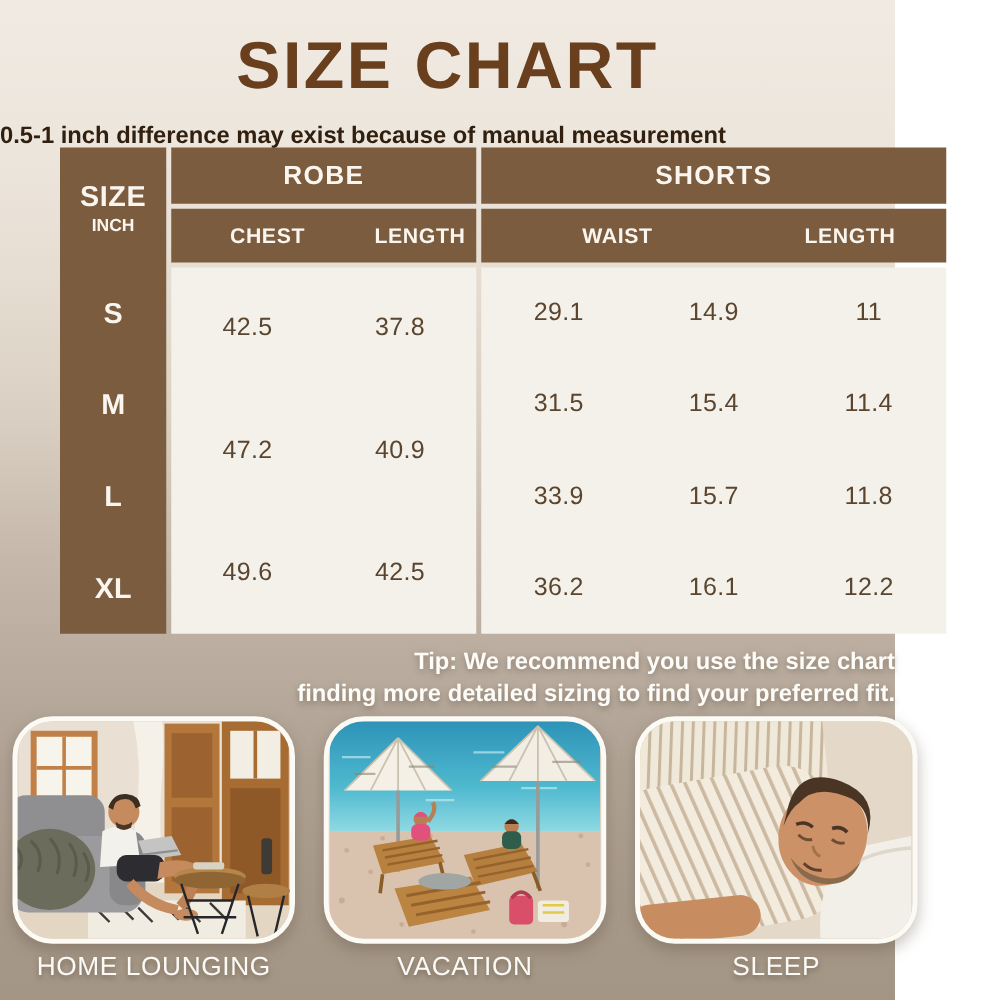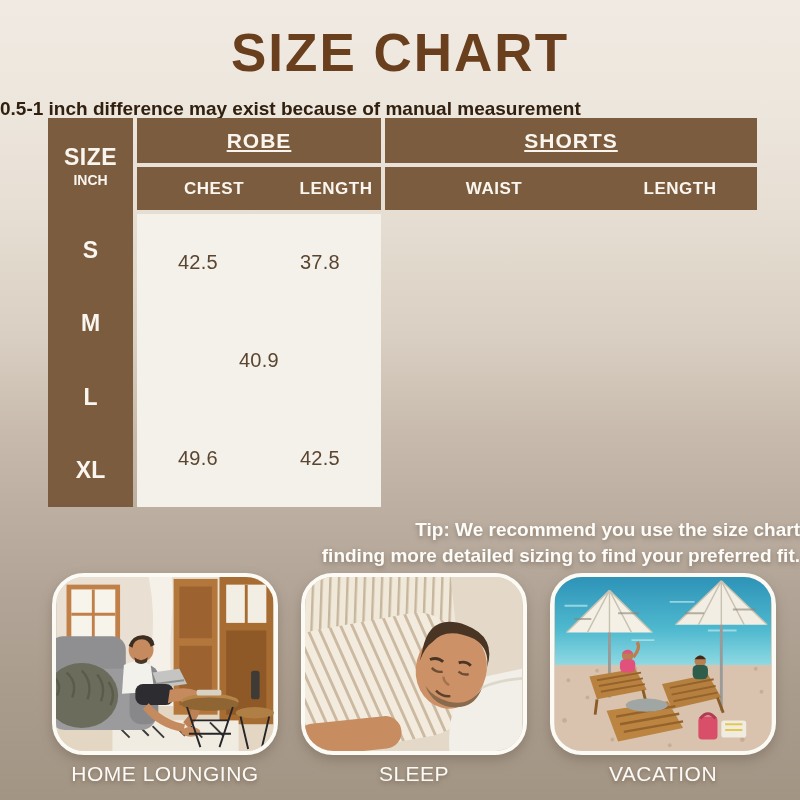--- a/index.html
+++ b/index.html
@@ -2,21 +2,21 @@
 <html><head>
 <meta charset="utf-8">
 <style>
   * { margin:0; padding:0; box-sizing:border-box; }
   html,body { width:800px; height:800px; }
   body {
     font-family:"Liberation Sans", sans-serif;
     overflow:hidden;
   }
   .page {
-    position:relative; width:800px; height:800px;
+    position:relative; width:716px; height:800px;
     background:linear-gradient(180deg,
       #F0EAE2 0%, #EDE6DD 14%, #E6DDD2 28%, #D9CFC2 42%,
       #C8BBAD 54%, #BDB0A3 63%, #B2A597 74%, #AA9C8D 86%, #A39584 100%);
   }
   
   .title {
     position:absolute; top:22px; left:0; width:100%;
     text-align:center; font-size:53px; font-weight:800;
     letter-spacing:2px; color:#693F1E;
   }
@@ -41,21 +41,21 @@
   .corner .l2 { font-size:14px; font-weight:700; margin-top:1px; }
   .size-cell {
     flex:1; display:flex; align-items:center; justify-content:center;
     font-size:23px; font-weight:700;
   }
   .group { display:flex; flex-direction:column; row-gap:4px; }
   .group.robe   { width:244px; }
   .group.shorts { width:372px; }
   .group-head {
     height:45px; display:flex; align-items:center; justify-content:center;
-    font-size:21px; font-weight:700; letter-spacing:1px;text-decoration:underline;
+    font-size:21px; font-weight:700; letter-spacing:1px;
   }
   .col-head { height:43px; display:flex; }
   .col-head > div {
     flex:1; display:flex; align-items:center; justify-content:center;
     font-size:17px; font-weight:700; letter-spacing:0.5px;padding-left:32px;
   }
   .data-area {
     flex:1; background:#F4F1EB; display:flex; flex-direction:column;
   }
   .data-row { flex:1; display:flex;justify-content:center; }
@@ -113,34 +113,57 @@
       <div class="col-head brown">
         <div>CHEST</div>
         <div>LENGTH</div>
       </div>
       <div class="data-area">
         <div class="data-row">
           <div>42.5</div>
           <div>37.8</div>
         </div>
         <div class="data-row">
+          <div>47.2</div>
           <div>40.9</div>
         </div>
         <div class="data-row">
           <div>49.6</div>
           <div>42.5</div>
         </div>
       </div>
     </div>
 
     <div class="group shorts">
       <div class="group-head brown">SHORTS</div>
       <div class="col-head brown">
         <div>WAIST</div>
         <div>LENGTH</div>
+      </div>
+      <div class="data-area">
+        <div class="data-row">
+          <div>29.1</div>
+          <div>14.9</div>
+          <div>11</div>
+        </div>
+        <div class="data-row">
+          <div>31.5</div>
+          <div>15.4</div>
+          <div>11.4</div>
+        </div>
+        <div class="data-row">
+          <div>33.9</div>
+          <div>15.7</div>
+          <div>11.8</div>
+        </div>
+        <div class="data-row">
+          <div>36.2</div>
+          <div>16.1</div>
+          <div>12.2</div>
+        </div>
       </div>
     </div>
   </div>
 
   <div class="tip">
     <div>Tip: We recommend you use the size chart</div>
     <div>finding more detailed sizing to find your preferred fit.</div>
   </div>
 
   <div class="gallery">
@@ -193,60 +216,20 @@
           <ellipse cx="160" cy="130" rx="30" ry="8" fill="#B5854A"></ellipse>
           <ellipse cx="160" cy="133" rx="30" ry="7" fill="#8F6534"></ellipse>
           <rect x="146" y="118" width="26" height="6" rx="2" fill="#D8D2C2"></rect>
           <path d="M136 136 L150 178 M184 136 L170 178 M140 150 L180 150 M138 164 L182 164" stroke="#26262A" stroke-width="2" fill="none"></path>
           <ellipse cx="207" cy="142" rx="20" ry="6" fill="#AF7F45"></ellipse>
           <path d="M192 146 L200 180 M222 146 L214 180" stroke="#26262A" stroke-width="2"></path>
           <rect x="203" y="98" width="9" height="30" rx="3" fill="#3E3B36"></rect>
         </svg>
       </div>
       <div class="card-label">HOME LOUNGING</div>
-    </div>
-
-    <div class="card">
-      <div class="photo">
-        <svg viewBox="0 0 226 182">
-          <defs>
-            <pattern id="stripes" width="9" height="9" patternUnits="userSpaceOnUse" patternTransform="rotate(8)">
-              <rect width="9" height="9" fill="#F0E8D8"></rect>
-              <rect width="2.5" height="9" fill="#C7B69E"></rect>
-            </pattern>
-            <pattern id="stripes2" width="11" height="11" patternUnits="userSpaceOnUse" patternTransform="rotate(-14)">
-              <rect width="11" height="11" fill="#F3ECDE"></rect>
-              <rect width="3" height="11" fill="#CBBAA1"></rect>
-            </pattern>
-          </defs>
-          <rect x="0" y="0" width="226" height="182" fill="#E4D9C8"></rect>
-
-          <rect x="-16" y="-26" width="170" height="120" rx="30" fill="url(#stripes)" transform="rotate(-6 60 30)"></rect>
-
-          <rect x="-24" y="46" width="190" height="130" rx="44" fill="url(#stripes2)" transform="rotate(-10 70 110)"></rect>
-
-          <rect x="-10" y="150" width="110" height="34" rx="17" fill="#C78C60" transform="rotate(-6 40 165)"></rect>
-
-          <path d="M150 182 Q146 120 188 104 L226 96 L226 182 Z" fill="#F2EFE8"></path>
-          <path d="M176 120 q20 -12 50 -14" stroke="#DDD8CC" stroke-width="3" fill="none"></path>
-
-          <g transform="rotate(14 152 96)">
-            <ellipse cx="152" cy="96" rx="37" ry="42" fill="#CD9168"></ellipse>
-            <path d="M118 84 Q116 44 156 48 Q190 52 188 86 Q186 66 168 60 Q136 54 126 74 Q120 80 118 96 Z" fill="#4A3525"></path>
-            <path d="M130 120 Q146 142 172 132 Q186 126 188 108 Q180 130 158 130 Q142 130 130 120 Z" fill="#8A6A4C"></path>
-            <path d="M128 92 q7 -5 14 -1" stroke="#4A3525" stroke-width="3" fill="none"></path>
-            <path d="M158 88 q7 -4 13 0" stroke="#4A3525" stroke-width="3" fill="none"></path>
-            <path d="M132 100 q6 4 12 1" stroke="#6E4E33" stroke-width="2.5" fill="none"></path>
-            <path d="M160 97 q6 3 11 0" stroke="#6E4E33" stroke-width="2.5" fill="none"></path>
-            <path d="M146 106 q2 6 8 7" stroke="#A5734B" stroke-width="2.5" fill="none"></path>
-            <path d="M142 122 q8 5 16 2" stroke="#5E4128" stroke-width="2.5" fill="none"></path>
-          </g>
-        </svg>
-      </div>
-      <div class="card-label">SLEEP</div>
     </div>
 
     <div class="card">
       <div class="photo">
         <svg viewBox="0 0 226 182">
           <defs>
             <linearGradient id="sea" x1="0" y1="0" x2="0" y2="1">
               <stop offset="0" stop-color="#2E93B8"></stop>
               <stop offset="0.6" stop-color="#4FB9CF"></stop>
               <stop offset="1" stop-color="#8FD9E2"></stop>
@@ -302,14 +285,54 @@
 
           <rect x="150" y="146" width="20" height="24" rx="4" fill="#D94F6A"></rect>
           <path d="M152 148 q8 -10 16 0" stroke="#B23A52" stroke-width="3" fill="none"></path>
           <rect x="174" y="150" width="26" height="18" rx="3" fill="#F0ECE2"></rect>
           <path d="M178 154 h18 M178 160 h18" stroke="#E3C94A" stroke-width="2"></path>
         </svg>
       </div>
       <div class="card-label">VACATION</div>
     </div>
 
+    <div class="card">
+      <div class="photo">
+        <svg viewBox="0 0 226 182">
+          <defs>
+            <pattern id="stripes" width="9" height="9" patternUnits="userSpaceOnUse" patternTransform="rotate(8)">
+              <rect width="9" height="9" fill="#F0E8D8"></rect>
+              <rect width="2.5" height="9" fill="#C7B69E"></rect>
+            </pattern>
+            <pattern id="stripes2" width="11" height="11" patternUnits="userSpaceOnUse" patternTransform="rotate(-14)">
+              <rect width="11" height="11" fill="#F3ECDE"></rect>
+              <rect width="3" height="11" fill="#CBBAA1"></rect>
+            </pattern>
+          </defs>
+          <rect x="0" y="0" width="226" height="182" fill="#E4D9C8"></rect>
+
+          <rect x="-16" y="-26" width="170" height="120" rx="30" fill="url(#stripes)" transform="rotate(-6 60 30)"></rect>
+
+          <rect x="-24" y="46" width="190" height="130" rx="44" fill="url(#stripes2)" transform="rotate(-10 70 110)"></rect>
+
+          <rect x="-10" y="150" width="110" height="34" rx="17" fill="#C78C60" transform="rotate(-6 40 165)"></rect>
+
+          <path d="M150 182 Q146 120 188 104 L226 96 L226 182 Z" fill="#F2EFE8"></path>
+          <path d="M176 120 q20 -12 50 -14" stroke="#DDD8CC" stroke-width="3" fill="none"></path>
+
+          <g transform="rotate(14 152 96)">
+            <ellipse cx="152" cy="96" rx="37" ry="42" fill="#CD9168"></ellipse>
+            <path d="M118 84 Q116 44 156 48 Q190 52 188 86 Q186 66 168 60 Q136 54 126 74 Q120 80 118 96 Z" fill="#4A3525"></path>
+            <path d="M130 120 Q146 142 172 132 Q186 126 188 108 Q180 130 158 130 Q142 130 130 120 Z" fill="#8A6A4C"></path>
+            <path d="M128 92 q7 -5 14 -1" stroke="#4A3525" stroke-width="3" fill="none"></path>
+            <path d="M158 88 q7 -4 13 0" stroke="#4A3525" stroke-width="3" fill="none"></path>
+            <path d="M132 100 q6 4 12 1" stroke="#6E4E33" stroke-width="2.5" fill="none"></path>
+            <path d="M160 97 q6 3 11 0" stroke="#6E4E33" stroke-width="2.5" fill="none"></path>
+            <path d="M146 106 q2 6 8 7" stroke="#A5734B" stroke-width="2.5" fill="none"></path>
+            <path d="M142 122 q8 5 16 2" stroke="#5E4128" stroke-width="2.5" fill="none"></path>
+          </g>
+        </svg>
+      </div>
+      <div class="card-label">SLEEP</div>
+    </div>
+
   </div>
 </div>
 
 </body></html>

